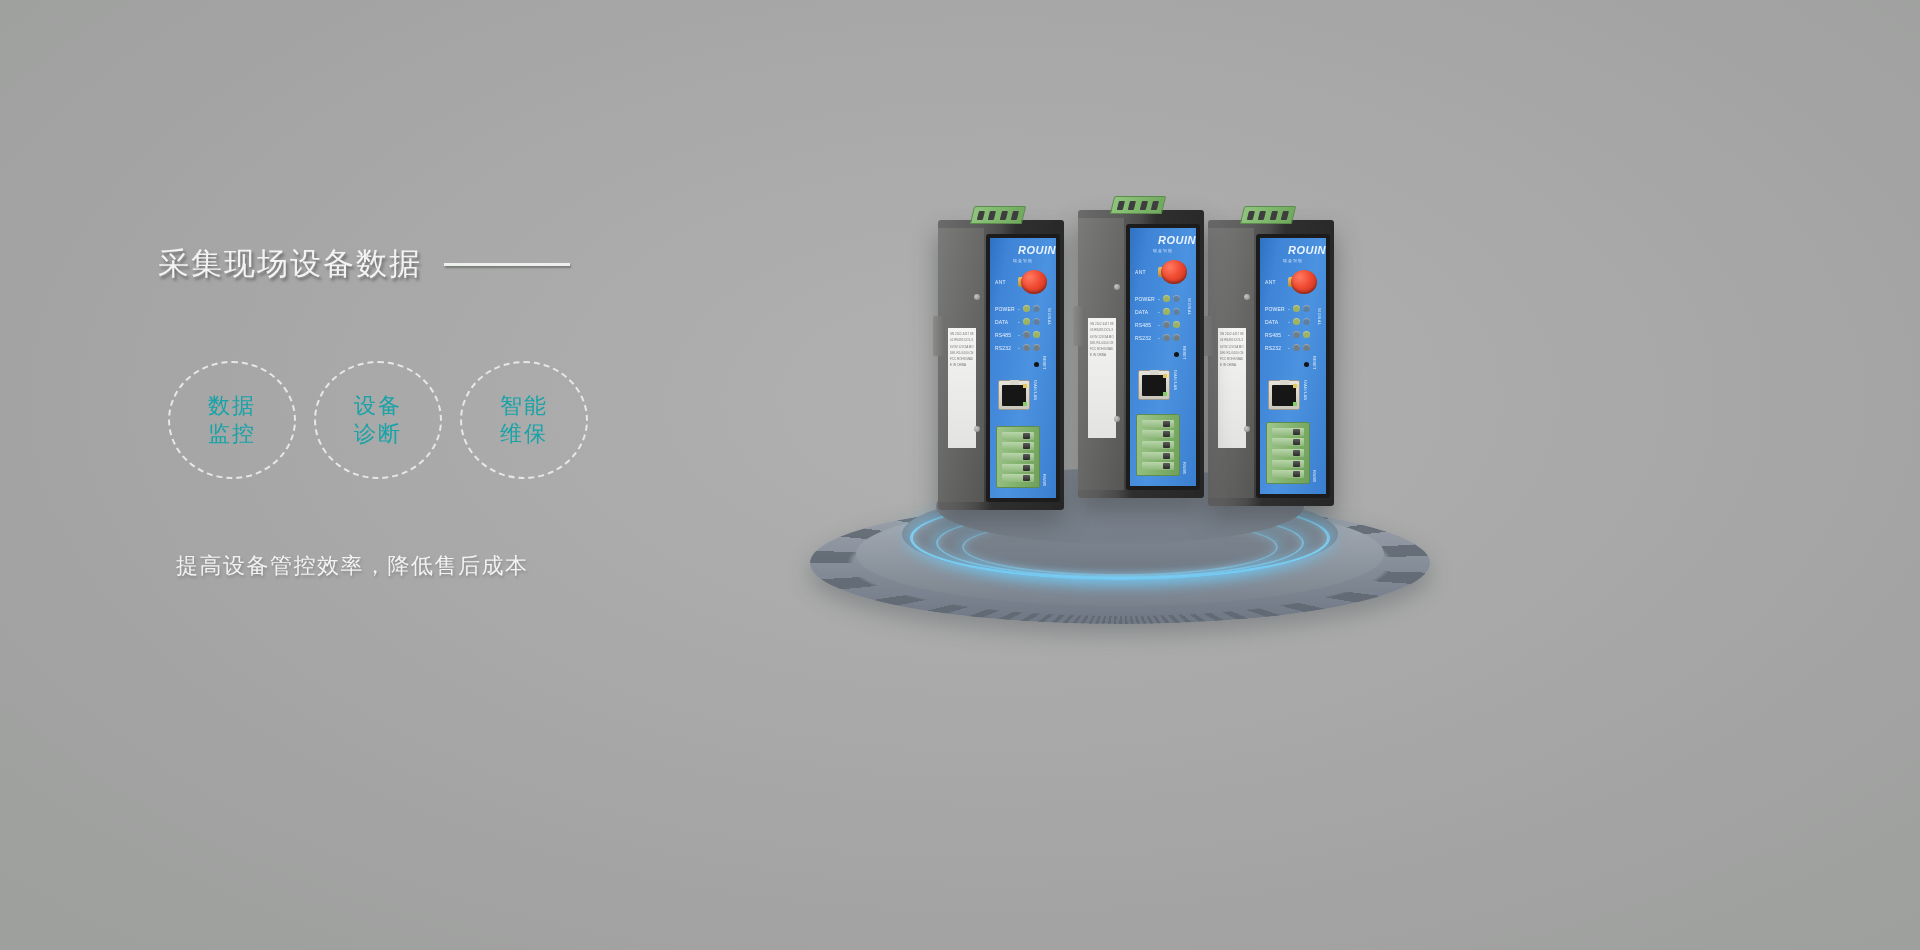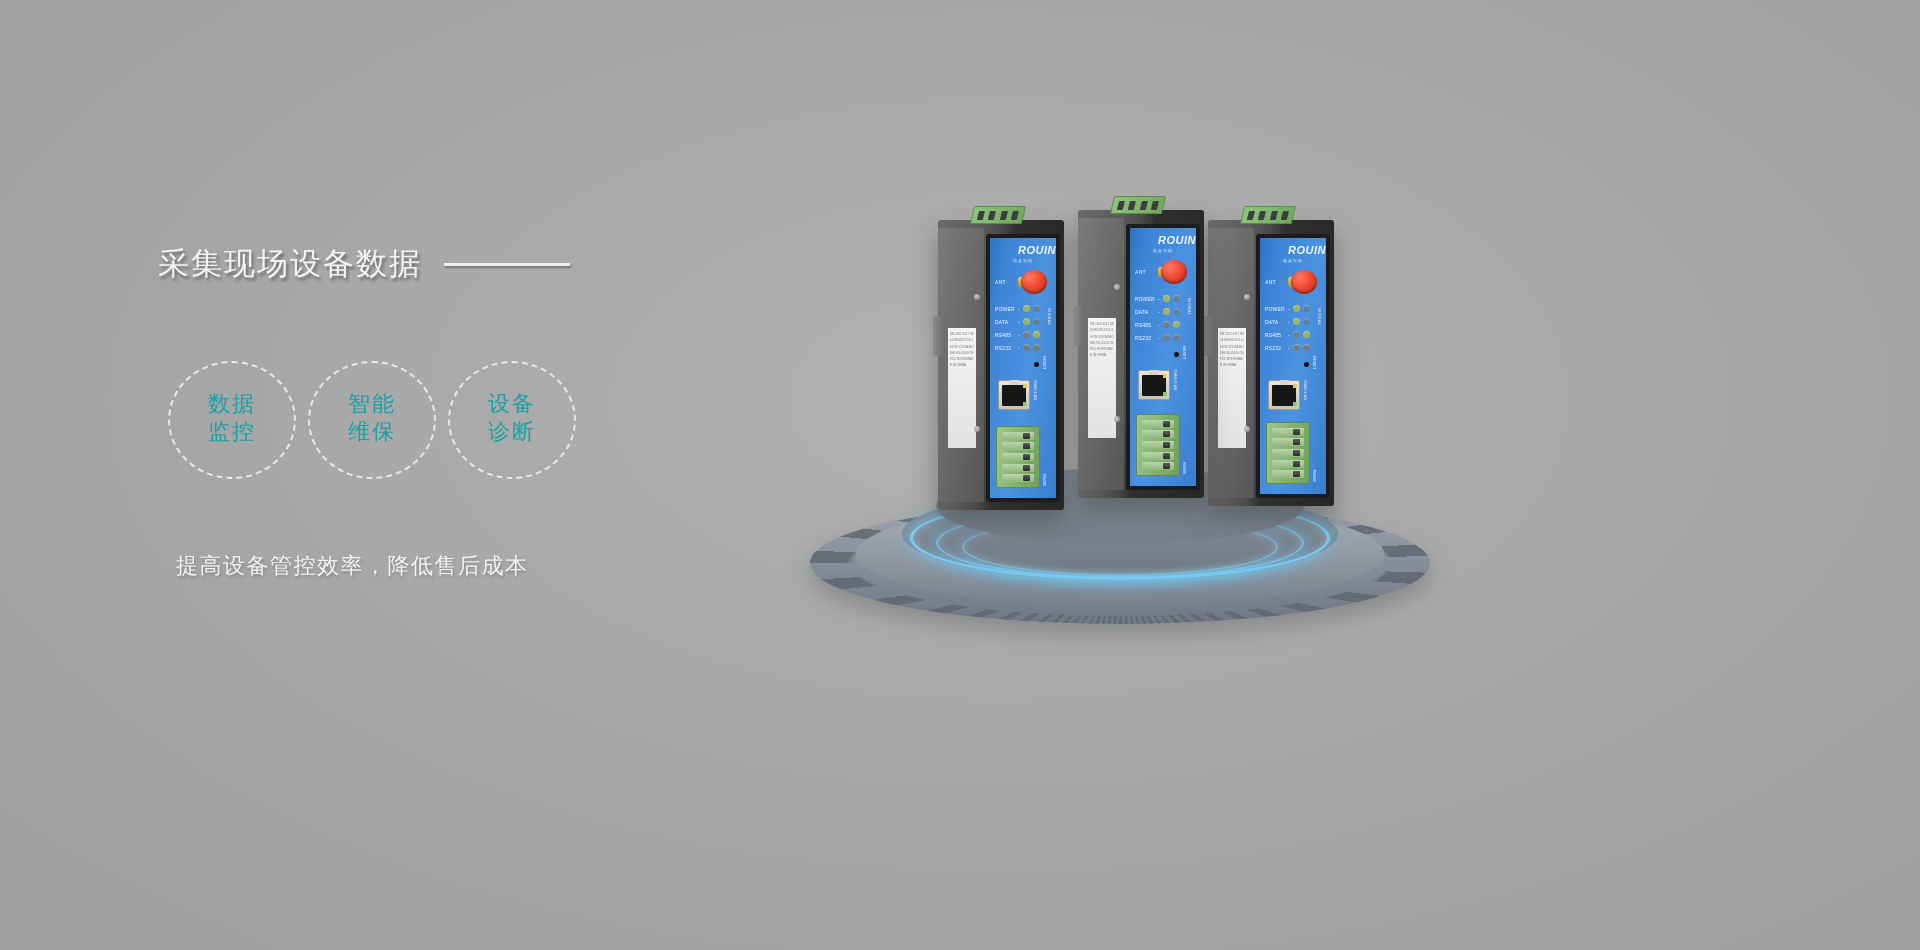--- a/index.html
+++ b/index.html
@@ -28,21 +28,21 @@
   .kicker-rule{ width:126px; height:3px; background:#eef0ee; box-shadow:1px 2px 2px rgba(60,62,60,.45); }
 
   .headline{
     position:absolute; left:158px; top:288px;
     font-size:44px; font-weight:700; font-style:italic; color:#f4f5f4;
     letter-spacing:1px; white-space:nowrap;
     text-shadow:3px 4px 4px rgba(58,60,58,.55);
   }
 
   
-  .badges{ position:absolute; left:168px; top:361px; display:flex; gap:12px;font-family:Liberation Mono, monospace; }
+  .badges{ position:absolute; left:168px; top:361px; display:flex; gap:18px; }
   .badge{
     width:128px; height:118px; border-radius:50%;
     border:2px dashed #e6e8e6;
     display:flex; flex-direction:column; align-items:center; justify-content:center;
     line-height:1.28;
   }
   .badge span{
     color:#17a3a8; font-size:22px; font-weight:400; letter-spacing:2px;
   }
 
@@ -219,26 +219,26 @@
     <div class="kicker-rule"></div>
   </div>
 
 
   <div class="badges">
     <div class="badge">
       <span>数据</span>
       <span>监控</span>
     </div>
     <div class="badge">
+      <span>设备</span>
+      <span>诊断</span>
+    </div>
+    <div class="badge">
       <span>智能</span>
       <span>维保</span>
-    </div>
-    <div class="badge">
-      <span>设备</span>
-      <span>诊断</span>
     </div>
   </div>
 
   <div class="sub-desc">提高设备管控效率，降低售后成本</div>
 </div>
 
 <div class="scene">
 
   <div class="pedestal">
     <div class="ped-outer"></div>

